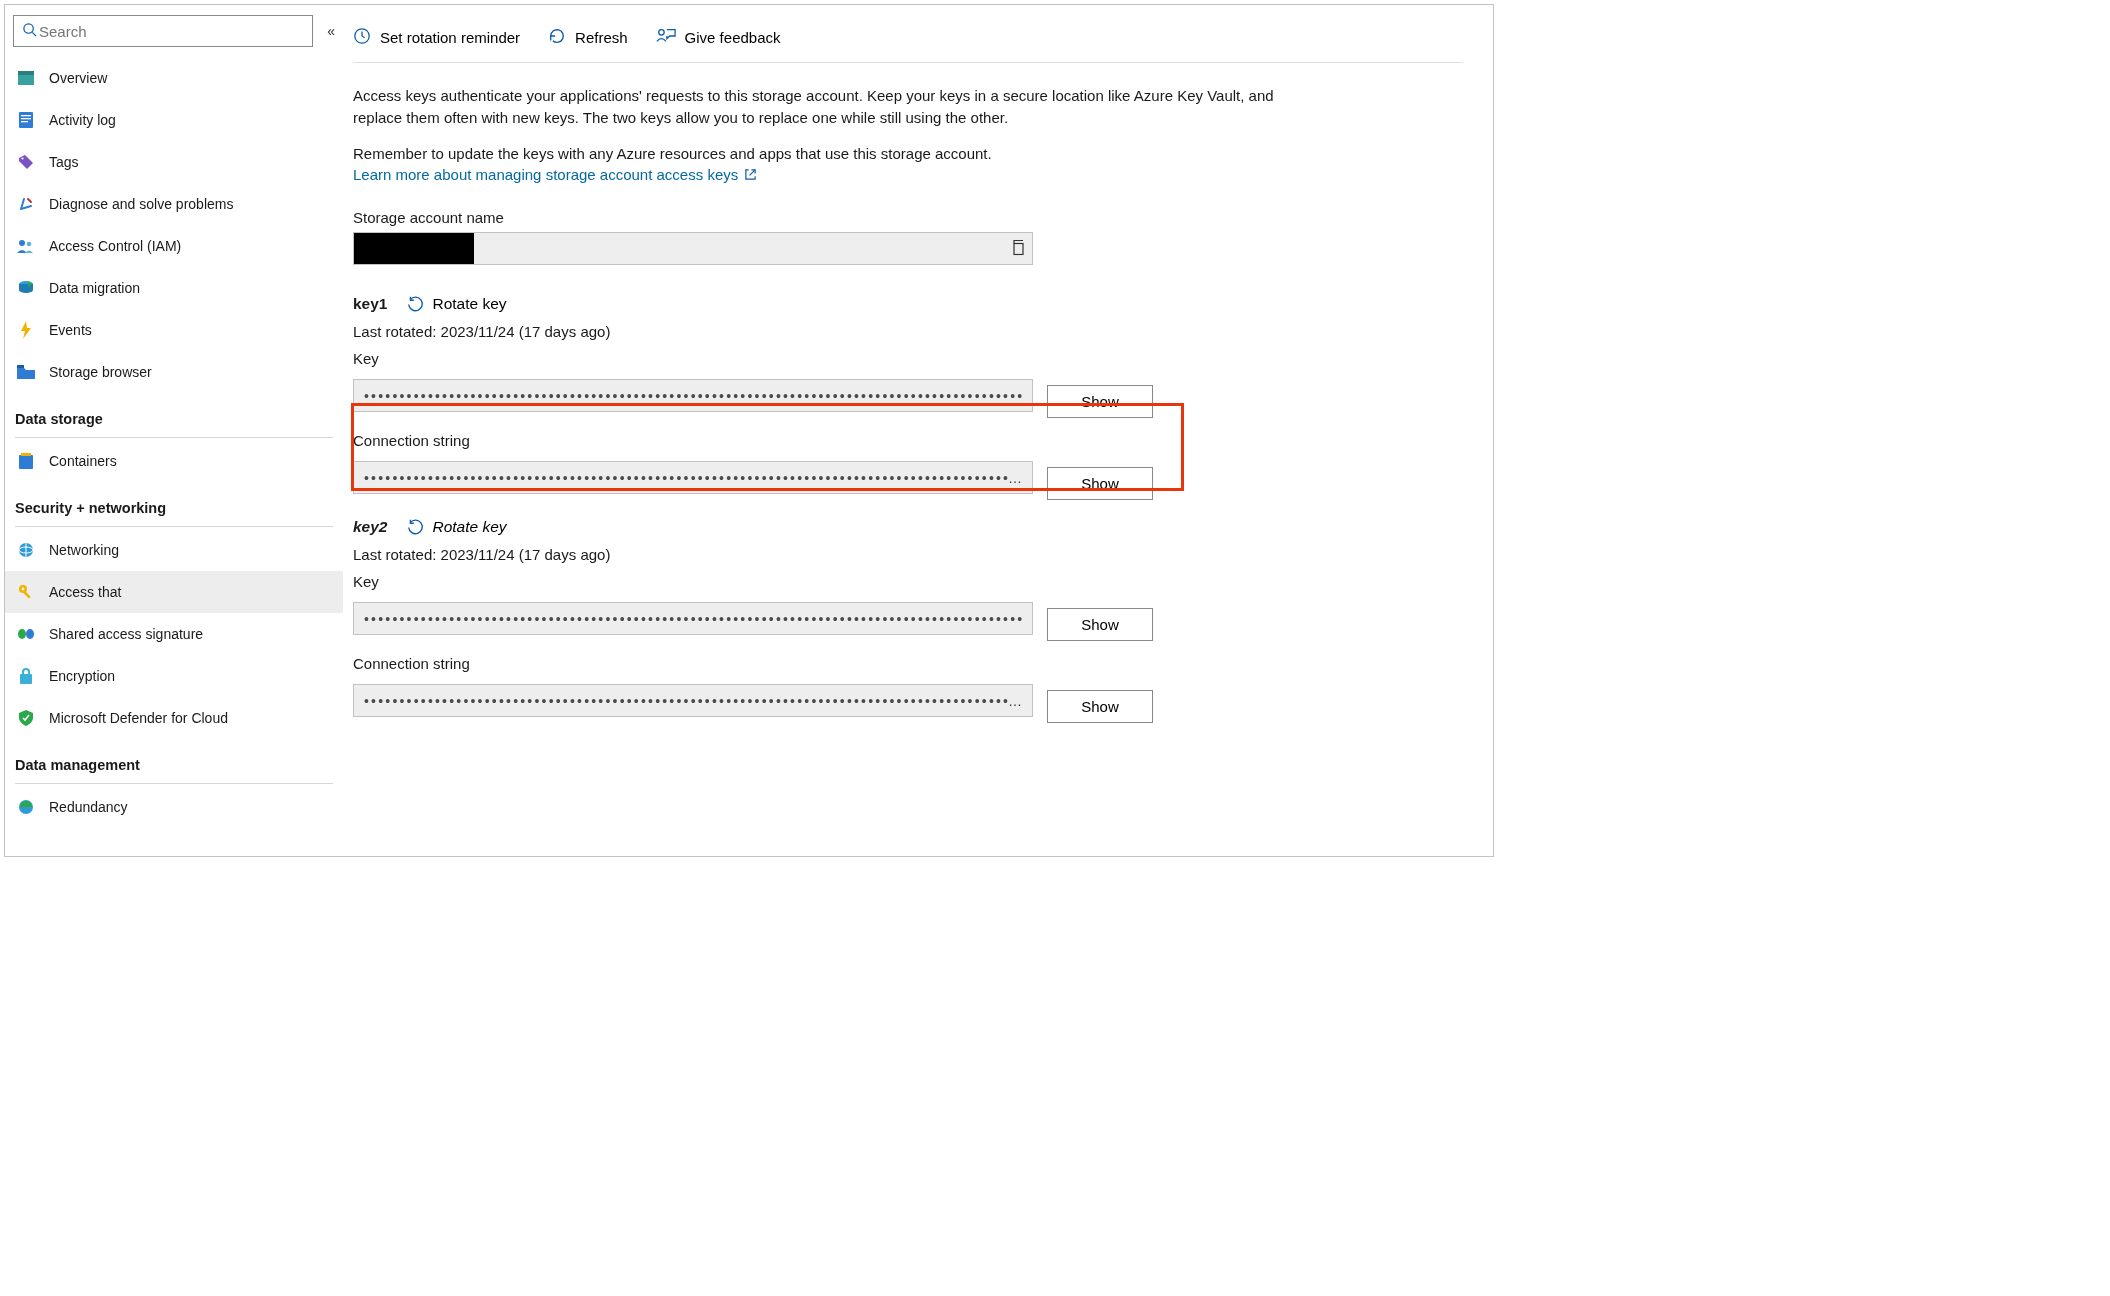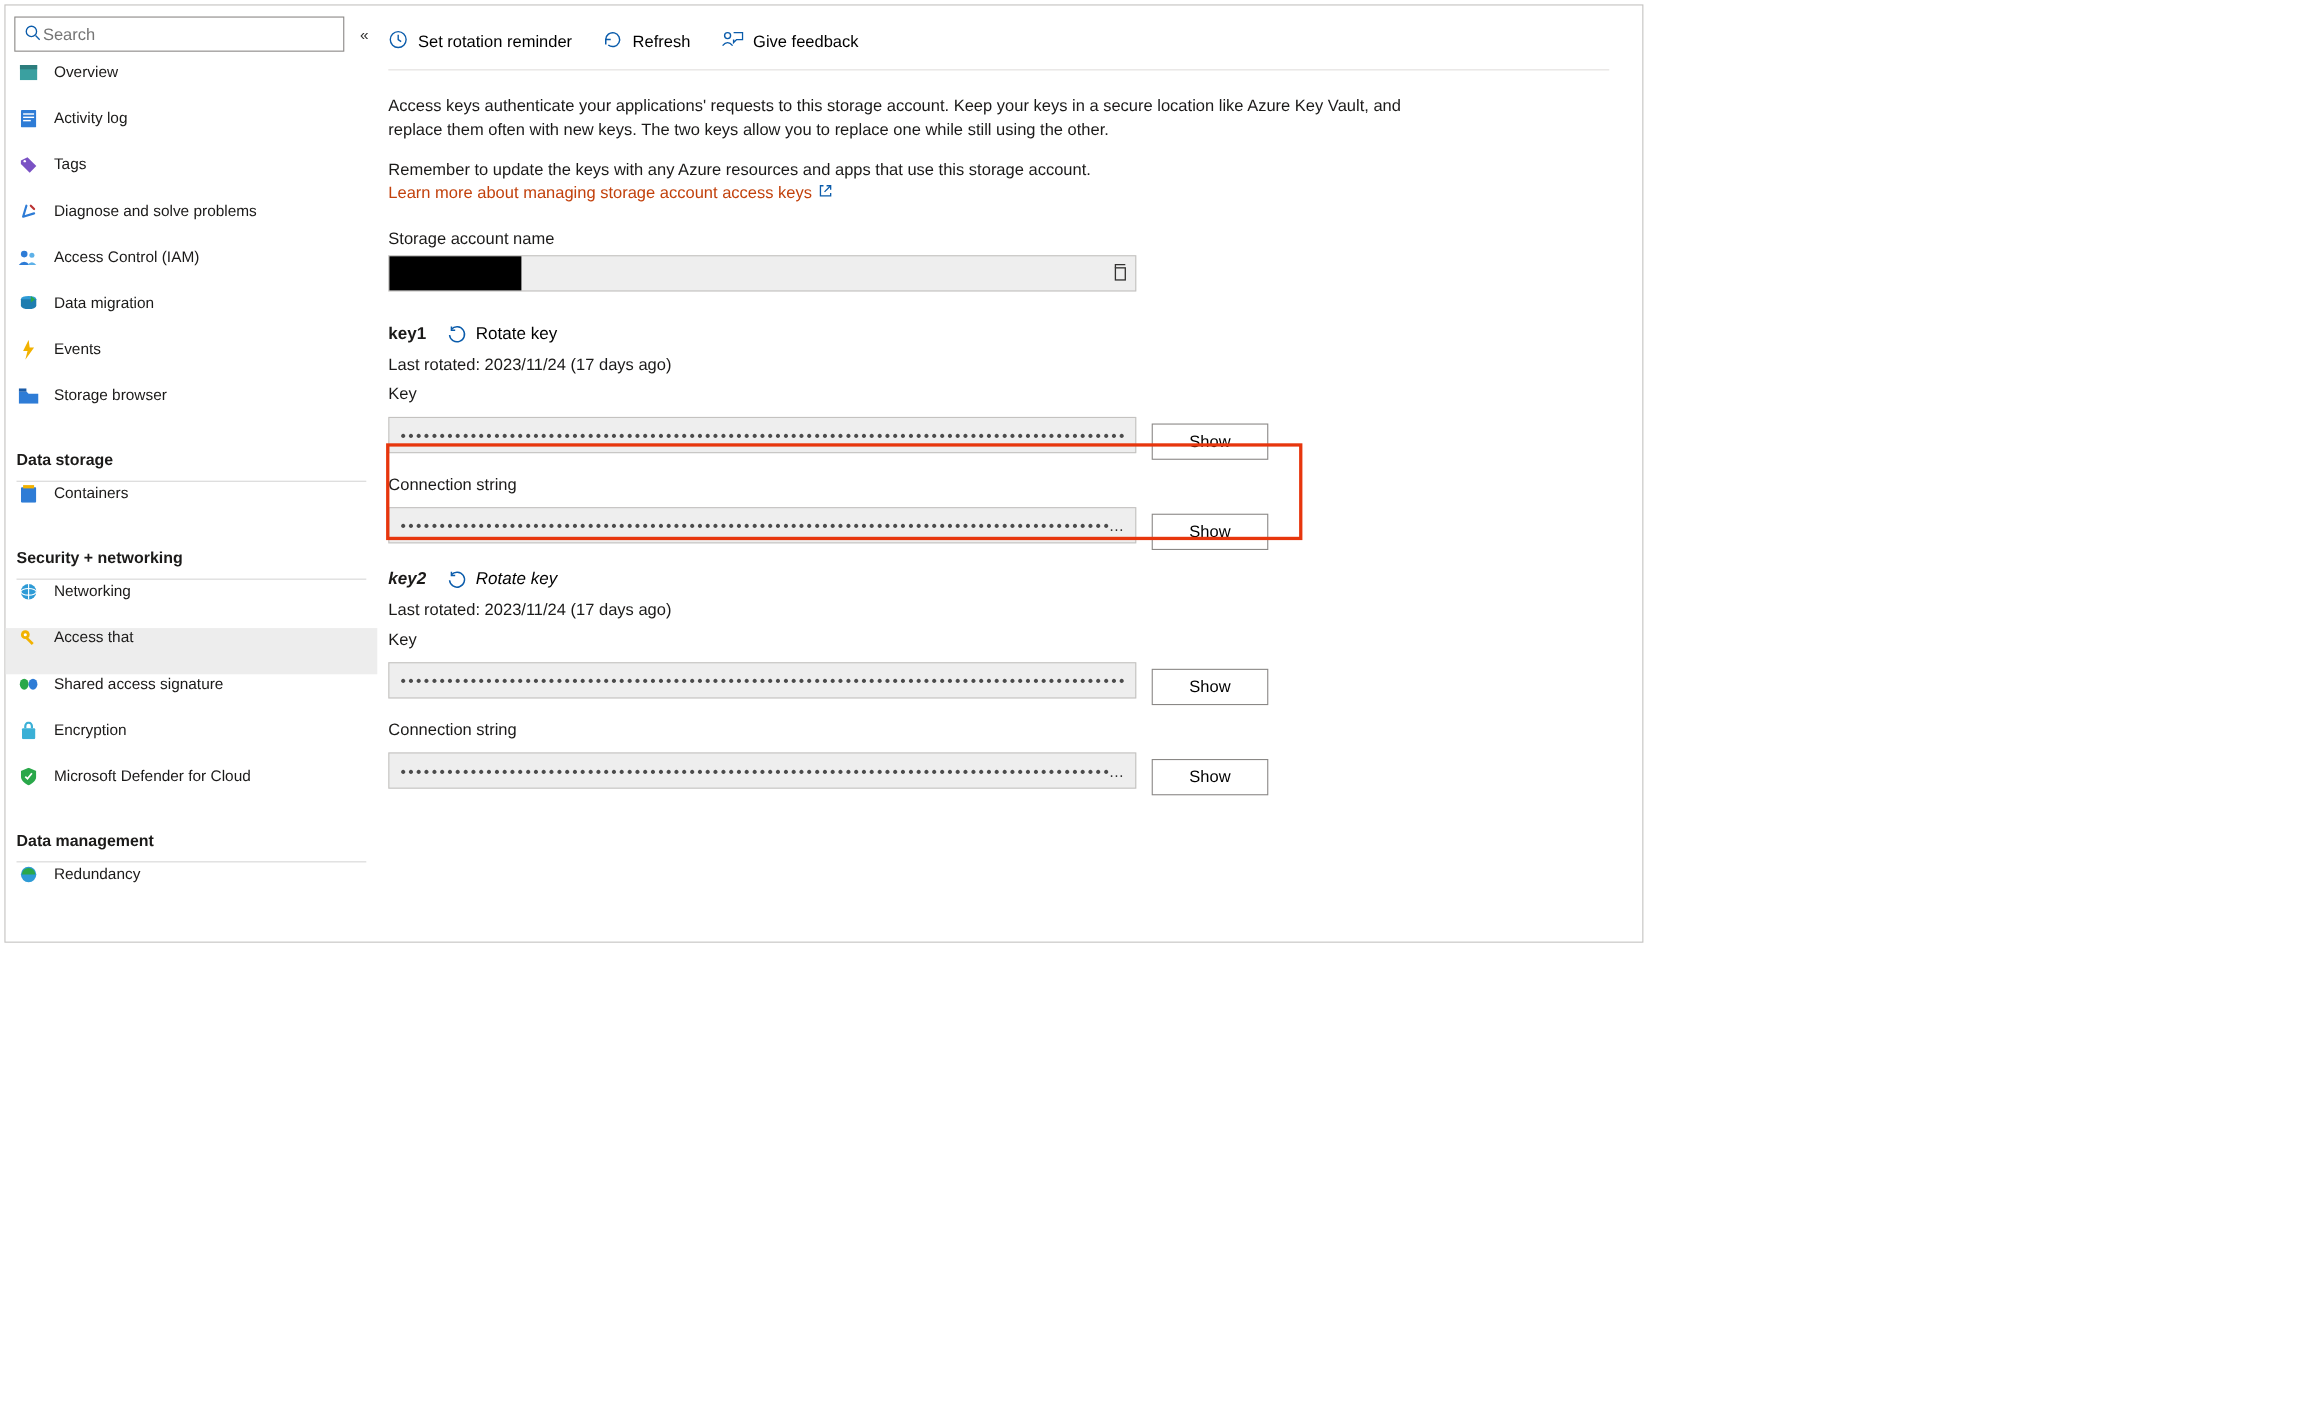--- a/index.html
+++ b/index.html
@@ -5,33 +5,33 @@
   html,body{margin:0;padding:0;font-family:"Segoe UI",-apple-system,BlinkMacSystemFont,sans-serif;color:#1b1a19;background:#fff;font-size:14px;}
   *{box-sizing:border-box;}
   .frame{border:1px solid #c4c2c0;width:1490px;height:853px;margin:4px;position:relative;overflow:hidden;display:flex;}
   
   .sidebar{width:338px;padding:10px 0 0 0;}
   .search-row{display:flex;align-items:center;gap:14px;padding:0 8px 8px 8px;}
   .search-box{flex:1;display:flex;align-items:center;border:1px solid #8a8886;height:32px;padding:0 8px;background:#fff;}
   .search-box input{border:none;outline:none;width:100%;font-size:15px;}
   .chevrons{font-size:14px;color:#323130;cursor:pointer;line-height:1;user-select:none;}
   .nav{padding-top:2px;}
-  .nav-item{display:flex;gap:14px;height:42px;padding:0 12px;cursor:pointer;}
+  .nav-item{display:flex;align-items:center;gap:14px;height:42px;padding:0 12px;cursor:pointer;}
   .nav-item.active{background:#ededed;}
   .nav-item .ic{width:18px;height:18px;display:flex;align-items:center;justify-content:center;font-size:16px;}
   .group-head{font-weight:600;padding:18px 10px 6px 10px;font-size:14.5px;}
   .group-rule{border:none;border-top:1px solid #d6d6d6;margin:4px 10px 2px 10px;}
   
   .main{flex:1;padding:22px 30px 0 10px;}
   .toolbar{display:flex;align-items:center;gap:28px;padding-bottom:14px;border-bottom:1px solid #e1dfdd;margin-bottom:22px;}
   .tb-btn{display:inline-flex;align-items:center;gap:9px;color:#000;cursor:pointer;font-size:15px;}
   .tb-btn svg,.tb-btn .svgwrap{color:#0b5cab;}
   .desc{font-size:15px;max-width:960px;line-height:1.45;}
   .desc p{margin:0 0 14px 0;}
-  .desc a{color:#c2410c;text-decoration:none;text-align:right;}
+  .desc a{color:#0369a1;text-decoration:none;text-align:right;}
   .field-label{font-size:15px;margin:22px 0 6px 0;}
   .readonly-box{position:relative;width:680px;height:33px;background:#eeeeee;border:1px solid #c4c2c0;display:flex;align-items:center;padding:0 36px 0 6px;font-size:14px;color:#333;}
   .readonly-box .copy{position:absolute;right:6px;top:50%;transform:translateY(-50%);cursor:pointer;color:#323130;}
   .blackout{background:#000;height:31px;width:120px;margin:-6px 0 -6px -6px;}
   .key-head{display:flex;align-items:center;gap:20px;margin-top:30px;font-size:15.5px;}
   .key-head .kn{font-weight:600;}
   .rotate{display:inline-flex;align-items:center;gap:8px;color:#000;cursor:pointer;}
   .rotate svg{color:#0b5cab;}
   .last-rotated{font-size:15px;margin-top:10px;}
   .pair{display:flex;align-items:center;gap:14px;margin-top:6px;margin-bottom:14px;}

